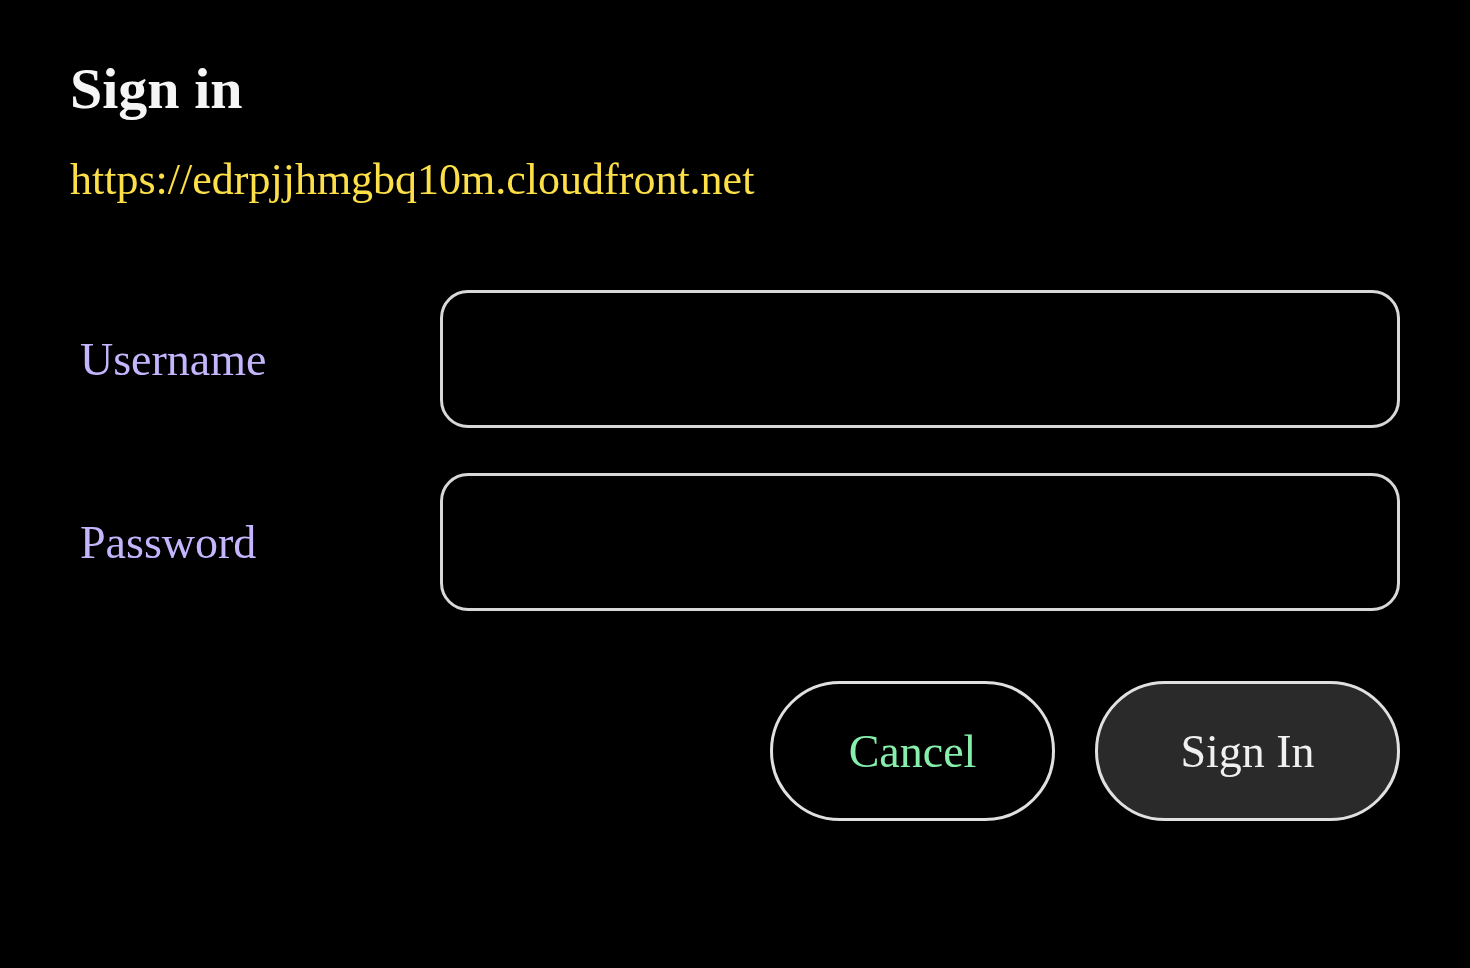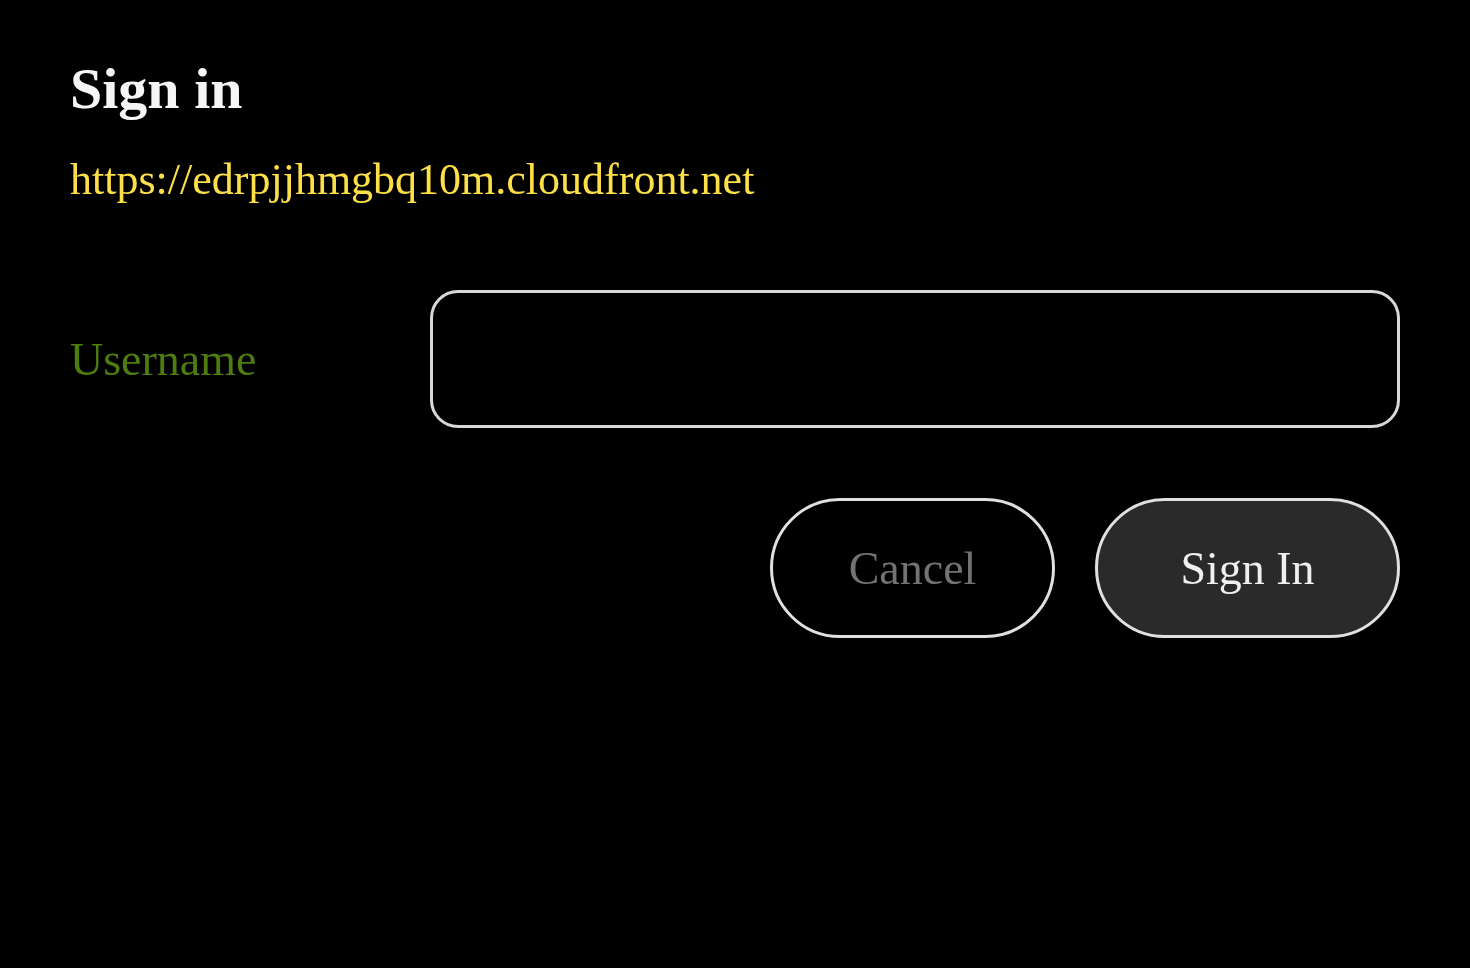--- a/index.html
+++ b/index.html
@@ -34,23 +34,24 @@
     
     .form-row {
       display: flex;
       align-items: center;
       margin-bottom: 45px;
     }
     
     .form-label {
       font-size: 46px;
       font-weight: 400;
-      color: #4d7c0f;
+      color: #c4b5fd;
       width: 360px;
       flex-shrink: 0;
+      margin-left: 10px;
     }
     
     .form-input {
       flex: 1;
       height: 138px;
       background: #000000;
       border: 3px solid #d8d8d8;
       border-radius: 28px;
       font-size: 42px;
       color: #f0f0f0;
@@ -73,21 +74,21 @@
       cursor: pointer;
       border: 3px solid #e0e0e0;
       padding: 0 60px;
       display: flex;
       align-items: center;
       justify-content: center;
     }
     
     .btn-cancel {
       background: #000000;
-      color: #737373;
+      color: #86efac;
       min-width: 285px;
     }
     
     .btn-signin {
       background: #2a2a2a;
       color: #f0f0f0;
       min-width: 305px;
     }
   </style>
 </head>
@@ -95,18 +96,22 @@
 
 <div>
   <h1 class="dialog-title">Sign in</h1>
   <div class="dialog-url">https://edrpjjhmgbq10m.cloudfront.net</div>
 
   <div class="form-row">
     <label class="form-label">Username</label>
     <input type="text" class="form-input" value="" style="">
   </div>
 
+  <div class="form-row">
+    <label class="form-label">Password</label>
+    <input type="password" class="form-input" value="" style="">
+  </div>
 
   <div class="button-row">
     <button class="btn btn-cancel">Cancel</button>
     <button class="btn btn-signin">Sign In</button>
   </div>
 </div>
 
 </body></html>

